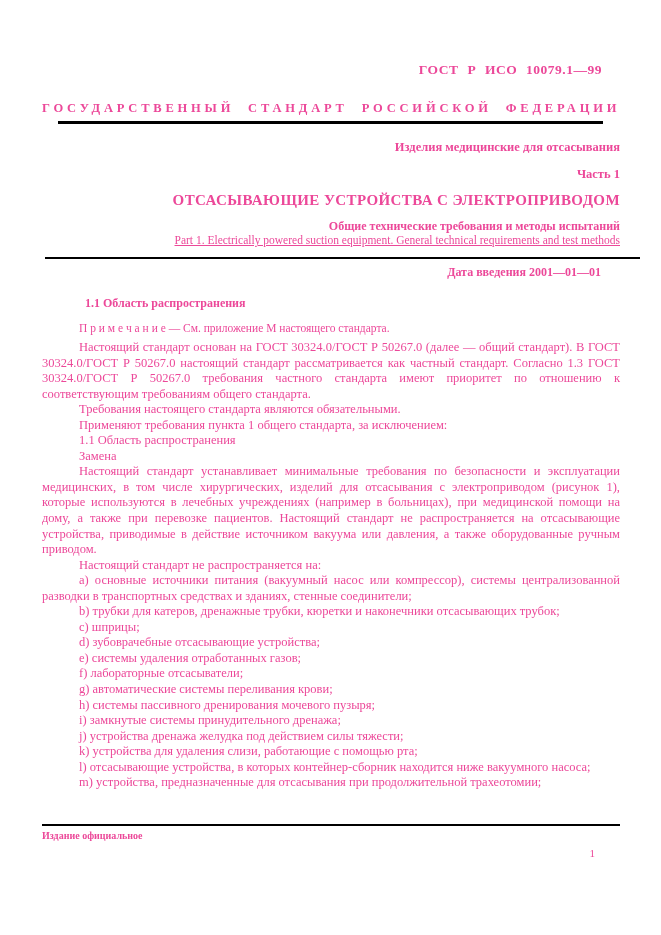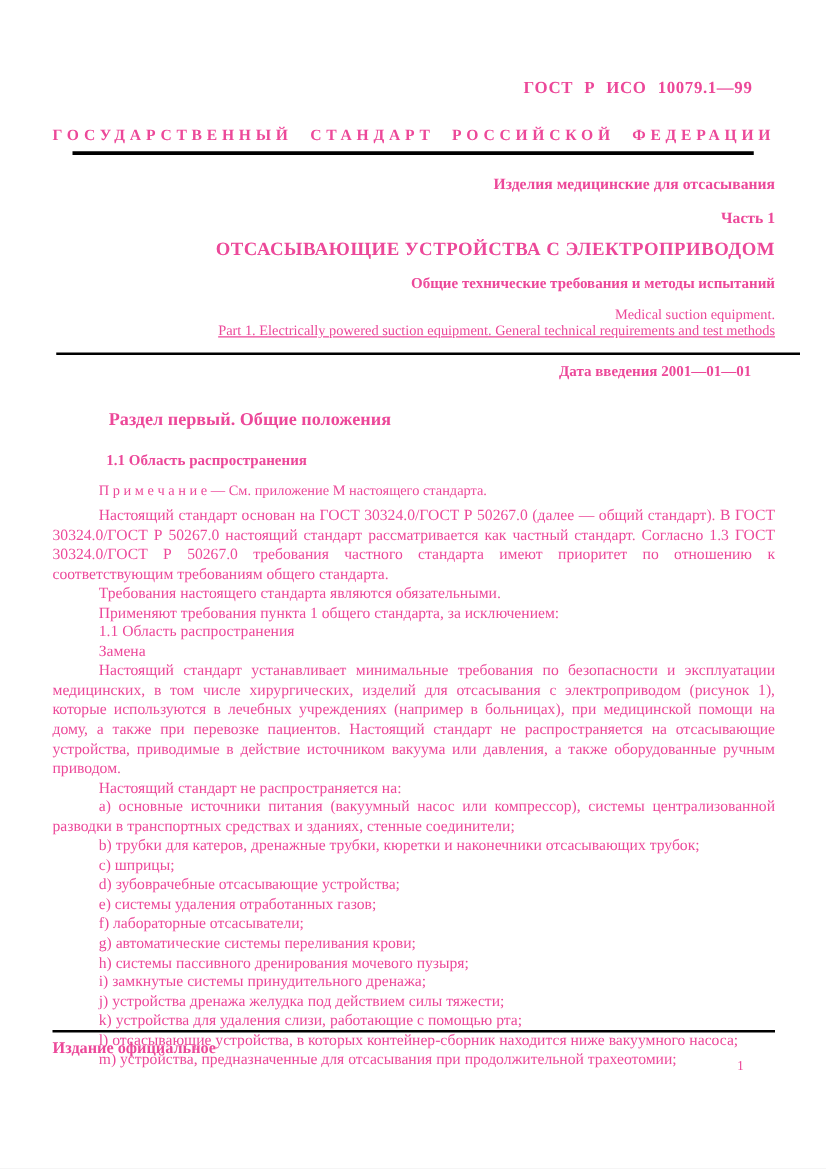--- a/index.html
+++ b/index.html
@@ -90,21 +90,21 @@
     right: 41px;
     top: 824px;
     height: 2px;
     background: #000;
   }
   .official-edition {
     position: absolute;
     left: 42px;
     top: 830px;
     font-weight: bold;
-    font-size: 13px;
+    font-size: 10px;
   }
   .page-number {
     position: absolute;
     right: 66px;
     top: 847px;
     font-size: 11px;
   }
 </style>
 </head>
 <body>
@@ -114,28 +114,26 @@
   <div class="doc-code">ГОСТ Р ИСО 10079.1—99</div>
 
   <div class="fed-header">ГОСУДАРСТВЕННЫЙ СТАНДАРТ РОССИЙСКОЙ ФЕДЕРАЦИИ</div>
   <div class="thick-rule"></div>
 
   <div class="title-block">
     <div class="t-subject">Изделия медицинские для отсасывания</div>
     <div class="t-part">Часть 1</div>
     <div class="t-main">ОТСАСЫВАЮЩИЕ УСТРОЙСТВА С ЭЛЕКТРОПРИВОДОМ</div>
     <div class="t-sub">Общие технические требования и методы испытаний</div>
-    <div class="t-en1">Medical suction equipment.</div>
     <div class="t-en2">Part 1. Electrically powered suction equipment. General technical requirements and test methods</div>
   </div>
 
   <div class="thin-rule"></div>
   <div class="date-line">Дата введения 2001—01—01</div>
 
-  <div class="sec-heading">Раздел первый. Общие положения</div>
   <div class="subsec-heading">1.1 Область распространения</div>
   <div class="note">П р и м е ч а н и е — См. приложение М настоящего стандарта.</div>
 
   <div class="body-text">
     <p>Настоящий стандарт основан на ГОСТ 30324.0/ГОСТ Р 50267.0 (далее — общий стандарт). В ГОСТ 30324.0/ГОСТ Р 50267.0 настоящий стандарт рассматривается как частный стандарт. Согласно 1.3 ГОСТ 30324.0/ГОСТ Р 50267.0 требования частного стандарта имеют приоритет по отношению к соответствующим требованиям общего стандарта.</p>
     <p>Требования настоящего стандарта являются обязательными.</p>
     <p>Применяют требования пункта 1 общего стандарта, за исключением:</p>
     <p>1.1 Область распространения</p>
     <p>Замена</p>
     <p>Настоящий стандарт устанавливает минимальные требования по безопасности и эксплуатации медицинских, в том числе хирургических, изделий для отсасывания с электроприводом (рисунок 1), которые используются в лечебных учреждениях (например в больницах), при медицинской помощи на дому, а также при перевозке пациентов. Настоящий стандарт не распространяется на отсасывающие устройства, приводимые в действие источником вакуума или давления, а также оборудованные ручным приводом.</p>

